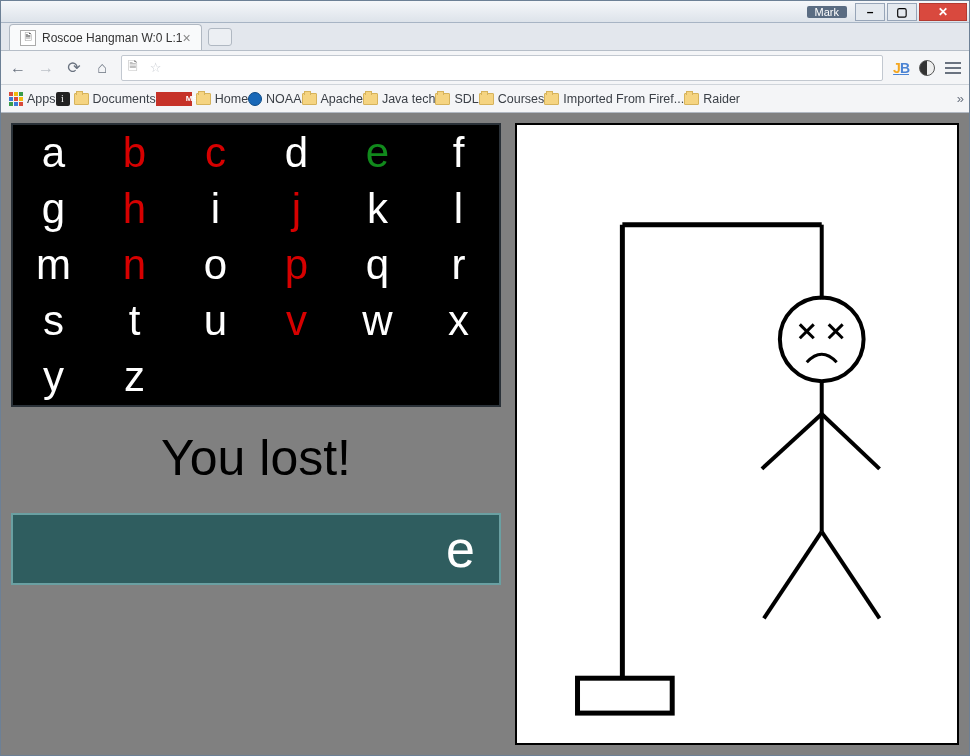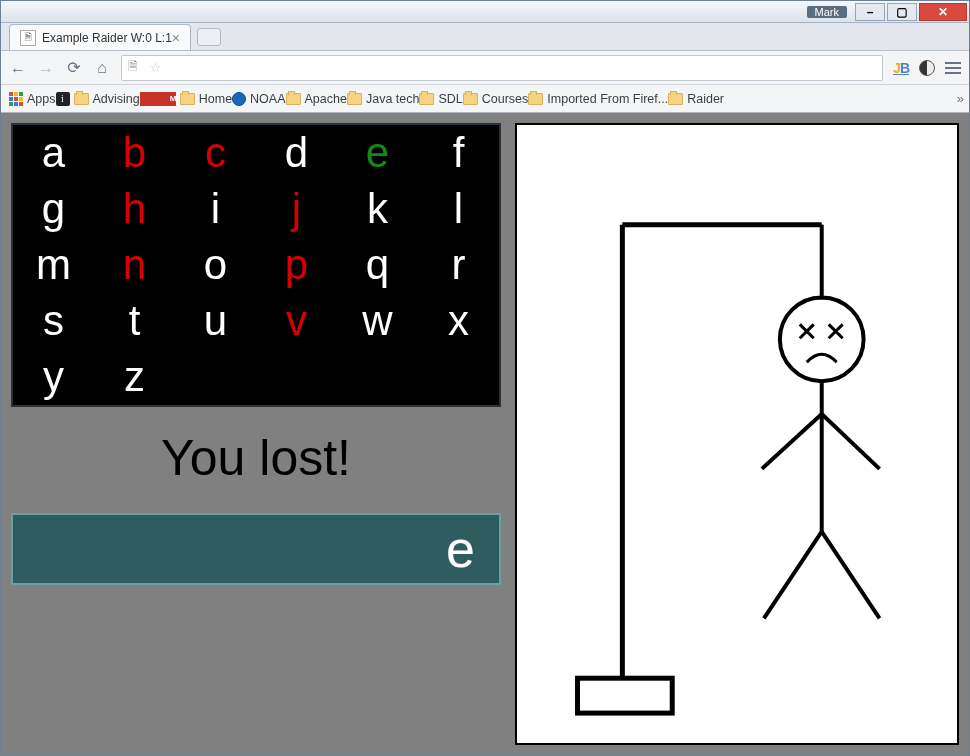--- a/index.html
+++ b/index.html
@@ -150,21 +150,21 @@
   <div class="titlebar">
     <span class="user-label">Mark</span>
     <div class="win-btn">–</div>
     <div class="win-btn">▢</div>
     <div class="win-btn close">✕</div>
   </div>
 
   <div class="tabstrip">
     <div class="tab">
       <span class="favicon">🗎</span>
-      <span>Example Raider W:0 L:1</span>
+      <span>Roscoe Hangman W:0 L:1</span>
       <span class="close-x">×</span>
     </div>
     <div class="new-tab"></div>
   </div>
 
   <div class="addr-row">
     <span class="nav-icon">←</span>
     <span class="nav-icon disabled">→</span>
     <span class="nav-icon">⟳</span>
     <span class="nav-icon">⌂</span>
@@ -195,21 +195,21 @@
           <span></span>
         </span>
       <span>Apps</span>
     </span>
     <span class="bm">
       <span class="i-icon">i</span>
       <span></span>
     </span>
     <span class="bm">
       <span class="folder-icon"></span>
-      <span>Advising</span>
+      <span>Documents</span>
     </span>
     <span class="bm">
       <span class="ms-icon">MS</span>
       <span></span>
     </span>
     <span class="bm">
       <span class="folder-icon"></span>
       <span>Home</span>
     </span>
     <span class="bm">

